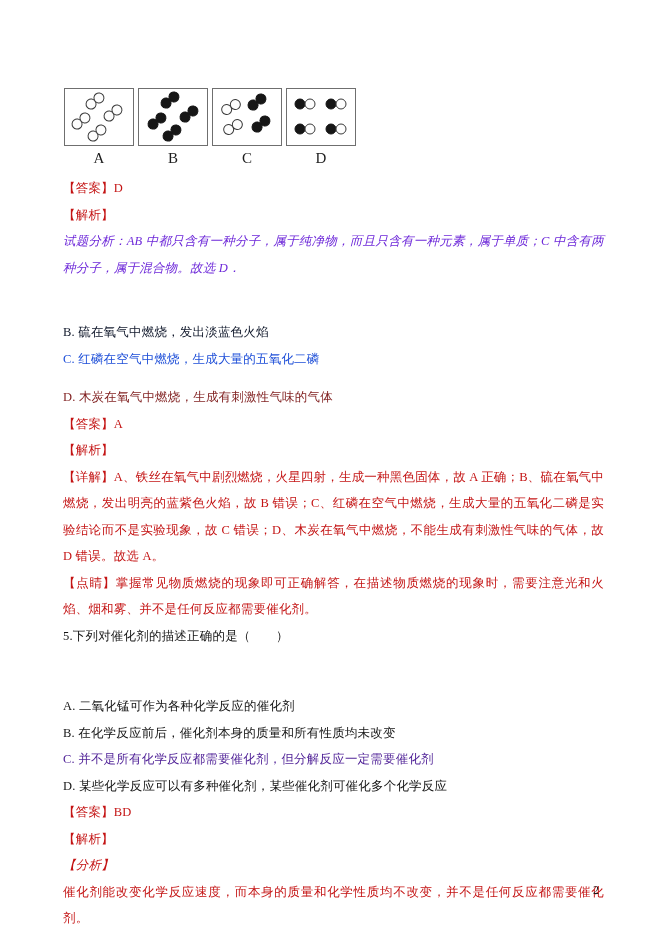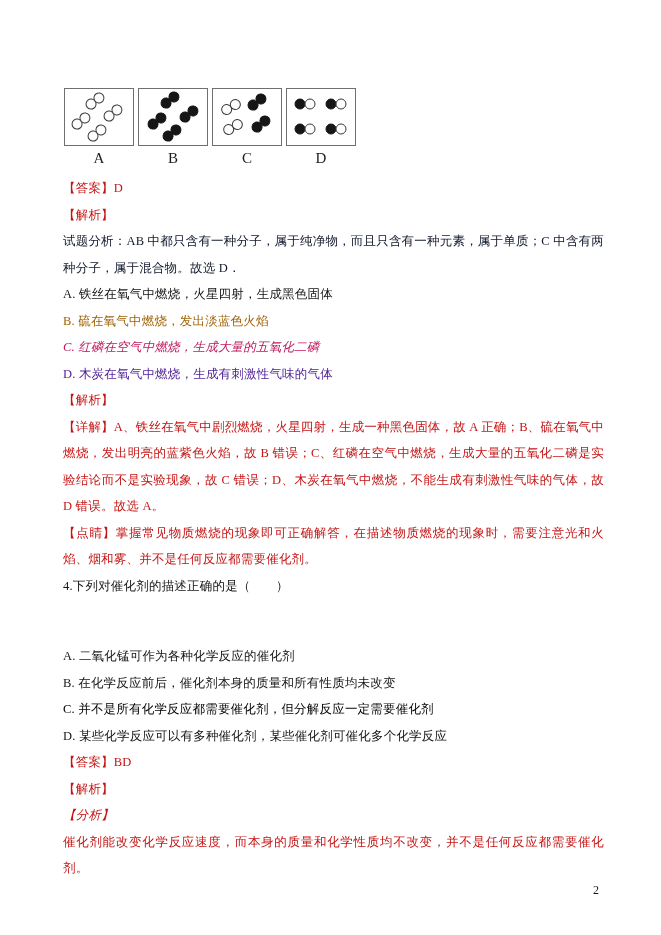--- a/index.html
+++ b/index.html
@@ -164,32 +164,32 @@
             <span class="atom black" style="background: rgb(22, 22, 22);"></span>
             <span class="atom white" style="background: rgb(253, 253, 253);"></span>
           </div>
         </div>
         <div class="fig-label">D</div>
       </div>
     </div>
   <div class="content" id="content">
       <p class="line" style="color: rgb(196, 20, 20);">【答案】D</p>
       <p class="line" style="color: rgb(196, 20, 20);">【解析】</p>
-      <p class="line" style="color: #0f172a;">试题分析：AB 中都只含有一种分子，属于纯净物，而且只含有一种元素，属于单质；C 中含有两种分子，属于混合物。故选 D．</p>
-      <p class="line" style="color: rgb(20, 20, 20);">A. 铁丝在氧气中燃烧，火星四射，生成黑色固体</p>
-      <p class="line" style="color: #a16207;">B. 硫在氧气中燃烧，发出淡蓝色火焰</p>
-      <p class="line" style="color: #be185d; font-style: italic;">C. 红磷在空气中燃烧，生成大量的五氧化二磷</p>
-      <p class="line" style="color: #4c1d95;">D. 木炭在氧气中燃烧，生成有刺激性气味的气体</p>
+      <p class="line" style="color: #6d28d9; font-style: italic;">试题分析：AB 中都只含有一种分子，属于纯净物，而且只含有一种元素，属于单质；C 中含有两种分子，属于混合物。故选 D．</p>
+      <p class="line" style="color: #0f172a; margin-top: 38px;">B. 硫在氧气中燃烧，发出淡蓝色火焰</p>
+      <p class="line" style="color: #1d4ed8;">C. 红磷在空气中燃烧，生成大量的五氧化二磷</p>
+      <p class="line" style="color: #7f1d1d; margin-top: 12px;">D. 木炭在氧气中燃烧，生成有刺激性气味的气体</p>
+      <p class="line" style="color: rgb(196, 20, 20);">【答案】A</p>
       <p class="line" style="color: rgb(196, 20, 20);">【解析】</p>
       <p class="line" style="color: rgb(196, 20, 20);">【详解】A、铁丝在氧气中剧烈燃烧，火星四射，生成一种黑色固体，故 A 正确；B、硫在氧气中燃烧，发出明亮的蓝紫色火焰，故 B 错误；C、红磷在空气中燃烧，生成大量的五氧化二磷是实验结论而不是实验现象，故 C 错误；D、木炭在氧气中燃烧，不能生成有刺激性气味的气体，故 D 错误。故选 A。</p>
       <p class="line" style="color: rgb(196, 20, 20);">【点睛】掌握常见物质燃烧的现象即可正确解答，在描述物质燃烧的现象时，需要注意光和火焰、烟和雾、并不是任何反应都需要催化剂。</p>
-      <p class="line" style="color: rgb(20, 20, 20);">4.下列对催化剂的描述正确的是（　　）</p>
+      <p class="line" style="color: rgb(20, 20, 20);">5.下列对催化剂的描述正确的是（　　）</p>
       <p class="line" style="color: rgb(20, 20, 20); margin-top: 44px;">A. 二氧化锰可作为各种化学反应的催化剂</p>
       <p class="line" style="color: rgb(20, 20, 20);">B. 在化学反应前后，催化剂本身的质量和所有性质均未改变</p>
-      <p class="line" style="color: #000000;">C. 并不是所有化学反应都需要催化剂，但分解反应一定需要催化剂</p>
+      <p class="line" style="color: #4c1d95;">C. 并不是所有化学反应都需要催化剂，但分解反应一定需要催化剂</p>
       <p class="line" style="color: rgb(20, 20, 20);">D. 某些化学反应可以有多种催化剂，某些催化剂可催化多个化学反应</p>
       <p class="line" style="color: rgb(196, 20, 20);">【答案】BD</p>
       <p class="line" style="color: rgb(196, 20, 20);">【解析】</p>
       <p class="line" style="color: rgb(196, 20, 20); font-style: italic;">【分析】</p>
       <p class="line" style="color: rgb(196, 20, 20);">催化剂能改变化学反应速度，而本身的质量和化学性质均不改变，并不是任何反应都需要催化剂。</p>
     </div>
   <div class="page-number">2</div>
 </div>
 
 </body></html>

